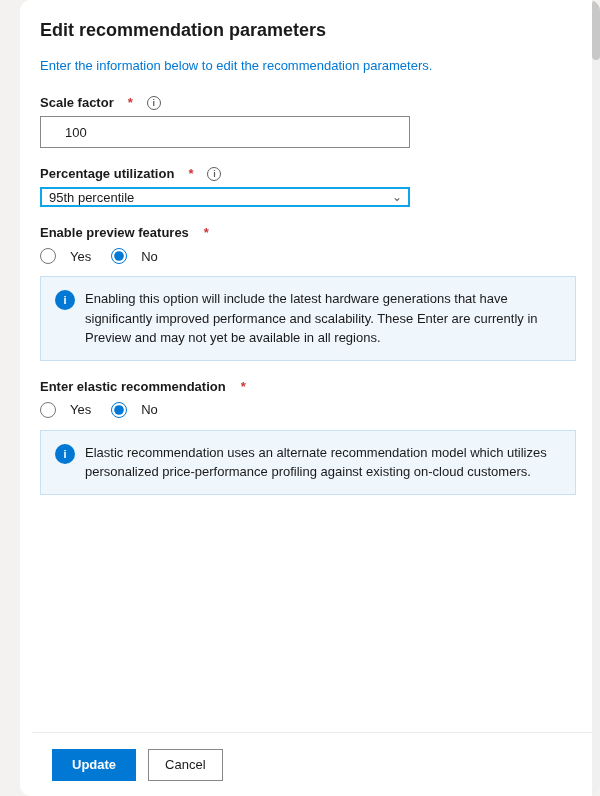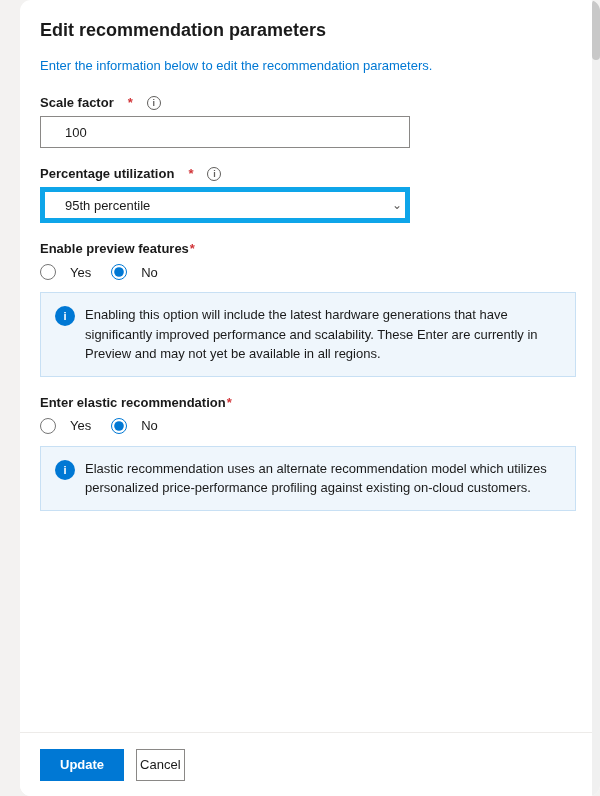--- a/index.html
+++ b/index.html
@@ -111,23 +111,23 @@
       background: #fff;
     }
 
     .select-wrapper {
       position: relative;
       width: 370px;
     }
 
     .select-input {
       width: 100%;
-      height: 36px;
-      border: 5px solid #0ea5e9;
-      padding: 0 32px 0 20px;
+      height: 20px;
+      border: 2px solid #0ea5e9;
+      padding: 0 32px 0 7px;
       font-size: 13px;
       color: #1a1a1a;
       background: #fff;
       appearance: none;
       cursor: pointer;
       outline: none;
     }
 
     .chevron-down {
       position: absolute;
@@ -196,28 +196,28 @@
       color: #1a1a1a;
       line-height: 1.5;
     }
 
     .section-label {
       font-size: 13px;
       font-weight: 600;
       color: #1a1a1a;
       display: flex;
       align-items: center;
-      gap: 1px;
+      gap: 15px;
       margin-bottom: 8px;
     }
 
     .footer {
       position: absolute;
       bottom: 0;
-      left: 0;
+      left: 12px;
       right: 8px;
       height: 64px;
       background: #fff;
       border-top: 1px solid #edebe9;
       display: flex;
       align-items: center;
       padding: 0 20px;
       gap: 12px;
     }
 
@@ -229,21 +229,21 @@
       height: 32px;
       font-size: 13px;
       font-weight: 600;
       cursor: pointer;
     }
 
     .btn-cancel {
       background: #fff;
       color: #1a1a1a;
       border: 1px solid #8a8886;
-      padding: 0 3px;
+      padding: 0 16px;
       height: 32px;
       font-size: 13px;
       cursor: pointer;
     }
   </style>
 </head>
 <body>
 
 <div class="panel">
   <div class="scrollbar">

